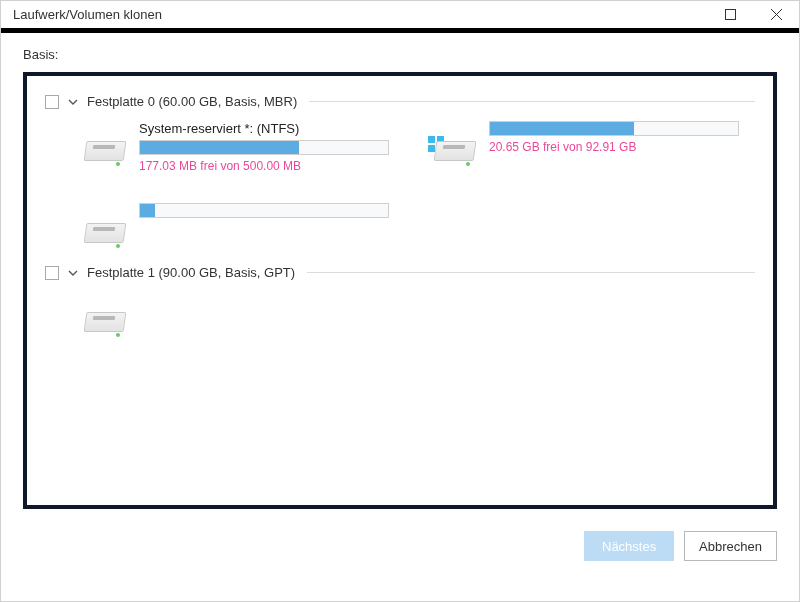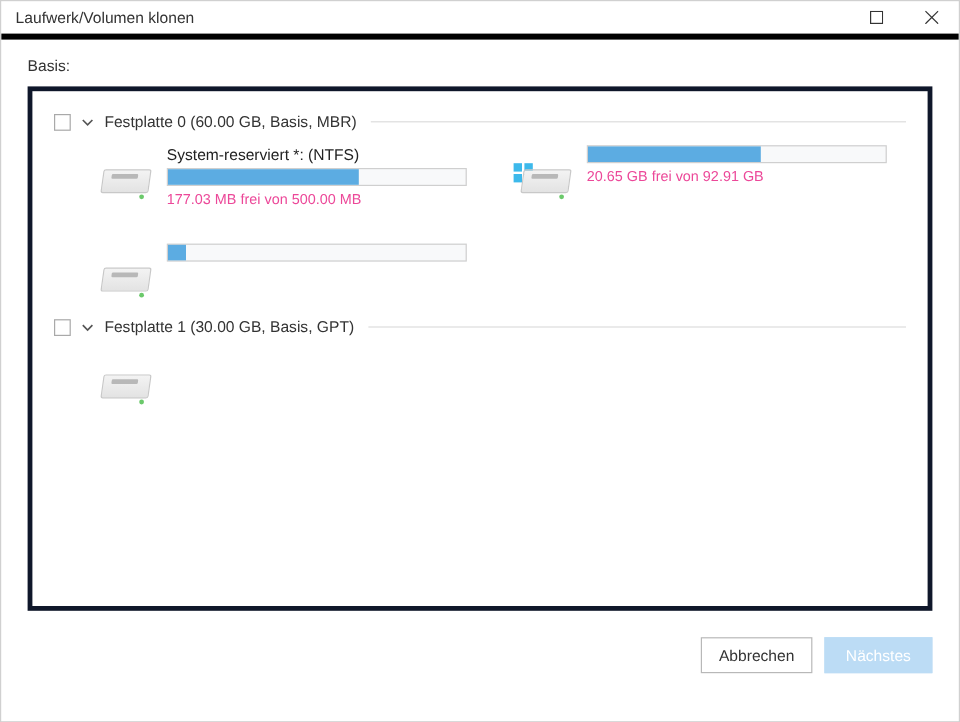--- a/index.html
+++ b/index.html
@@ -200,34 +200,34 @@
 
     </div>
 
     <div class="disk-row">
       <div class="checkbox"></div>
       <span class="chevron">
         <svg width="12" height="12">
             <polyline points="2,4 6,8 10,4" fill="none" stroke="#555" stroke-width="1.4"></polyline>
           </svg>
       </span>
-      <span class="disk-label">Festplatte 1 (30.00 GB, Basis, GPT)</span>
+      <span class="disk-label">Festplatte 1 (90.00 GB, Basis, GPT)</span>
       <span class="disk-line"></span>
     </div>
     <div class="partitions">
 
       <div class="partition">
         <div class="drive-icon">
           <div class="drive-body"></div>
             <div class="drive-slot"></div>
             <div class="drive-bulb"></div>
         </div>
       </div>
 
     </div>
 
   </div>
 </div>
 
 <div class="footer">
+  <div class="btn primary">Nächstes</div>
   <div class="btn">Abbrechen</div>
-  <div class="btn primary">Nächstes</div>
 </div>
 
 </body></html>

